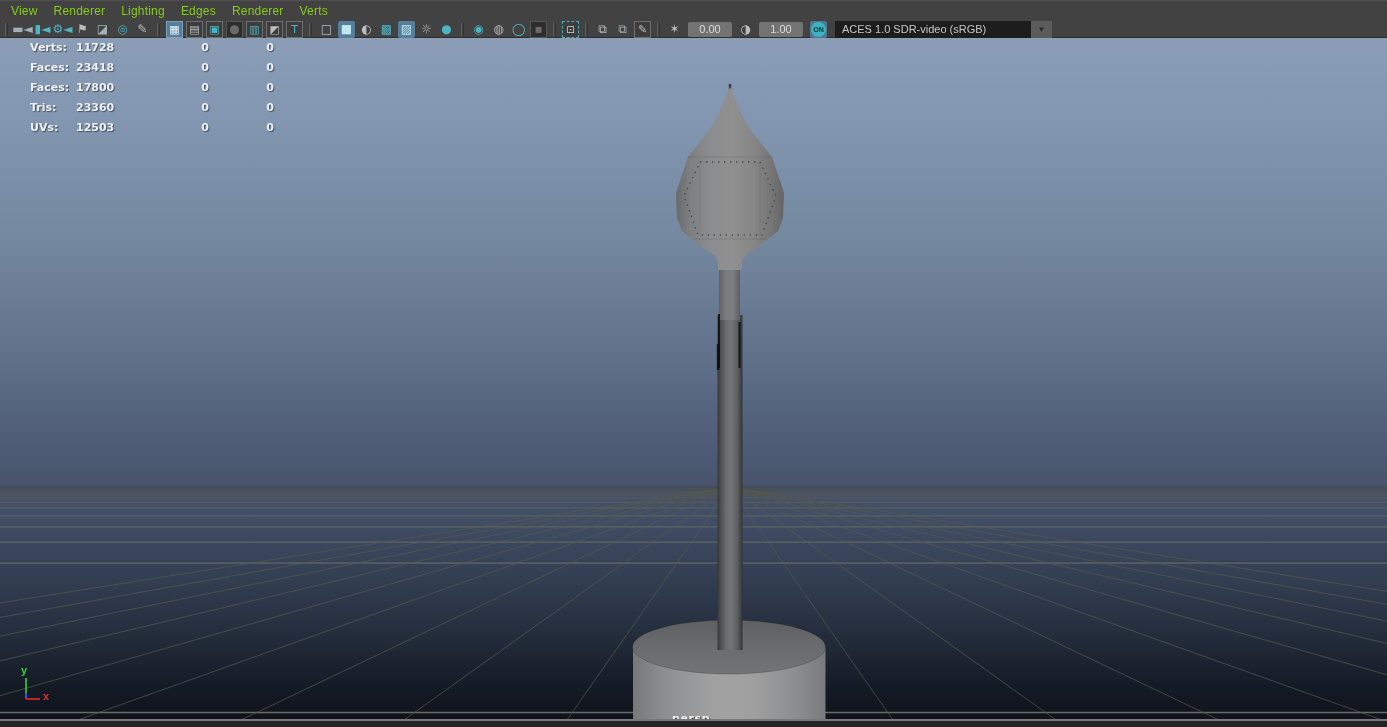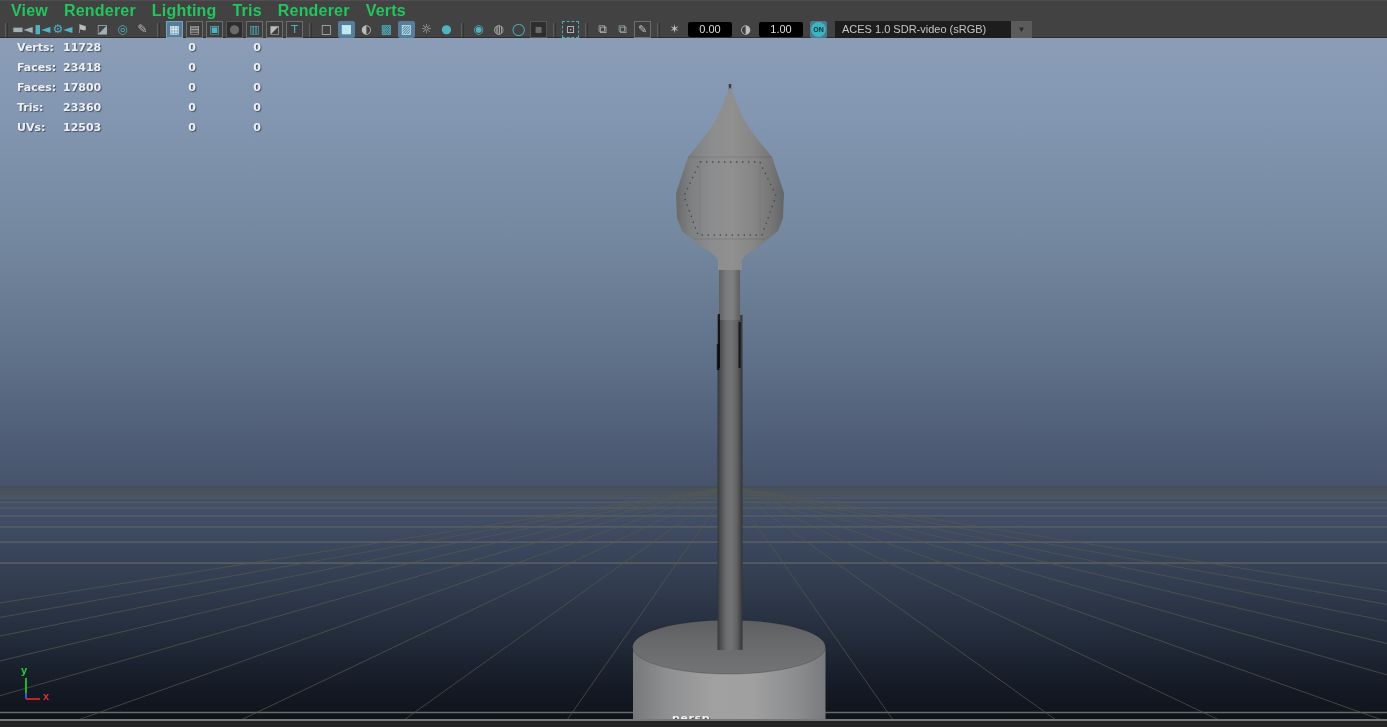--- a/index.html
+++ b/index.html
@@ -10,23 +10,22 @@
     background:#434343;
   }
 
   
   #topbar {
     position:absolute; left:0; top:0; width:1387px; height:38px;
     background:#424242; border-top:1px solid #4e4e4e; border-bottom:1px solid #2e2e2e;
   }
   #menubar { display:flex; align-items:center; height:20px; padding-left:6px; }
   .menu-item {
-    color:#22c55e; font-size:16px; padding:2px 11px 2px 5px; cursor:default;
+    color:#84cc16; font-size:12px; padding:2px 11px 2px 5px; cursor:default;
     letter-spacing:.2px;
-    font-weight:bold;
   }
   #iconbar { display:flex; align-items:center; height:17px; padding-left:2px; gap:3px; }
   .grip {
     width:3px; height:14px; margin:0 3px;
     border-left:1px solid #5d5d5d; border-right:1px solid #333;
   }
   .tb-icon {
     width:17px; height:17px; display:flex; align-items:center; justify-content:center;
     font-size:12px; line-height:17px; color:#b9bdbf; cursor:default; flex:none;
     font-family:"DejaVu Sans",sans-serif;
@@ -34,54 +33,54 @@
   .tb-icon.teal  { color:#4db4c4; }
   .tb-icon.gray  { color:#b9bdbf; }
   .tb-icon.dim   { color:#9fb0b6; }
   .tb-icon.boxed { border:1px solid #6e6e6e; background:#3d3d3d; font-size:11px; }
   .tb-icon.boxed.teal { color:#4db4c4; }
   .tb-icon.selected { background:#567d9b; border:1px solid #7da0bb; color:#eaf4f8; }
   .tb-icon.sel-plain { background:#567d9b; border-radius:2px; color:#bfe9ef; }
   .tb-icon.darkbox { border:1px solid #555; background:#2e2e2e; color:#6a6a6a; }
   .tb-icon.dashed { border:1px dashed #4aa8b8; background:#3d3d3d; color:#cfd4d6; font-size:10px; }
   .tb-field {
-    width:44px; height:15px; background:#000000; border-radius:2px; flex:none;
+    width:44px; height:15px; background:#737373; border-radius:2px; flex:none;
     color:#dcdcdc; font-size:11px; text-align:center; line-height:15px; margin:0 2px;
   }
   .on-badge {
     width:17px; height:17px; border-radius:2px; background:#4f7890; flex:none;
     display:flex; align-items:center; justify-content:center; margin-left:2px;
   }
   .on-badge-inner {
     width:15px; height:15px; border-radius:50%; background:#3db4c0; color:#073237;
     font-size:7px; font-weight:bold; display:flex; align-items:center; justify-content:center;
   }
   #colorspace { display:flex; align-items:center; margin-left:5px; }
   #colorspace-value {
-    width:176px; height:17px; background:#1d1d1d; color:#c6c6c6; font-size:11px;
+    width:196px; height:17px; background:#1d1d1d; color:#c6c6c6; font-size:11px;
     line-height:17px; padding-left:7px;
   }
   #colorspace-arrow {
     width:21px; height:17px; background:#5b5b5b; color:#2a2a2a; font-size:8px;
     display:flex; align-items:center; justify-content:center;
   }
 
   
   #viewport {
     position:absolute; left:0; top:38px; width:1387px; height:689px;
     background:linear-gradient(to bottom,
       #8b9db7 0%, #8296b1 12%, #73879e 30%, #5f7089 47%,
       #4d5a73 60%, #404d64 70%, #323d50 79%, #232c3b 87%,
       #151b26 94%, #0d1118 100%);
     overflow:hidden;
   }
   #scene-svg { position:absolute; left:0; top:0; }
 
   
-  #hud { position:absolute; left:3px; top:3px; }
+  #hud { position:absolute; left:16px; top:3px; }
   .hud-row { position:relative; height:20px; width:300px; }
   .hud-row span {
     position:absolute; color:#eef1f4; font-size:11px; font-weight:bold;
     text-shadow:1px 1px 1px rgba(20,25,35,.55); font-family:"DejaVu Sans",sans-serif;
   }
   .hud-label { left:14px; }
   .hud-c1 { left:60px; width:70px; }
   .hud-c2 { left:150px; width:43px; text-align:right; }
   .hud-c3 { left:215px; width:43px; text-align:right; }
 
@@ -108,21 +107,21 @@
 </head>
 <body>
 
 <div id="app">
 
   <div id="topbar">
     <div id="menubar">
         <div class="menu-item">View</div>
         <div class="menu-item">Renderer</div>
         <div class="menu-item">Lighting</div>
-        <div class="menu-item">Tris</div>
+        <div class="menu-item">Edges</div>
         <div class="menu-item">Renderer</div>
         <div class="menu-item">Verts</div>
       </div>
     <div id="iconbar">
 
     <div class="grip"></div>
         <div class="tb-icon dim">▬◄</div>
         <div class="tb-icon teal">▮◄</div>
         <div class="tb-icon teal">⚙◄</div>
         <div class="tb-icon gray">⚑</div>

